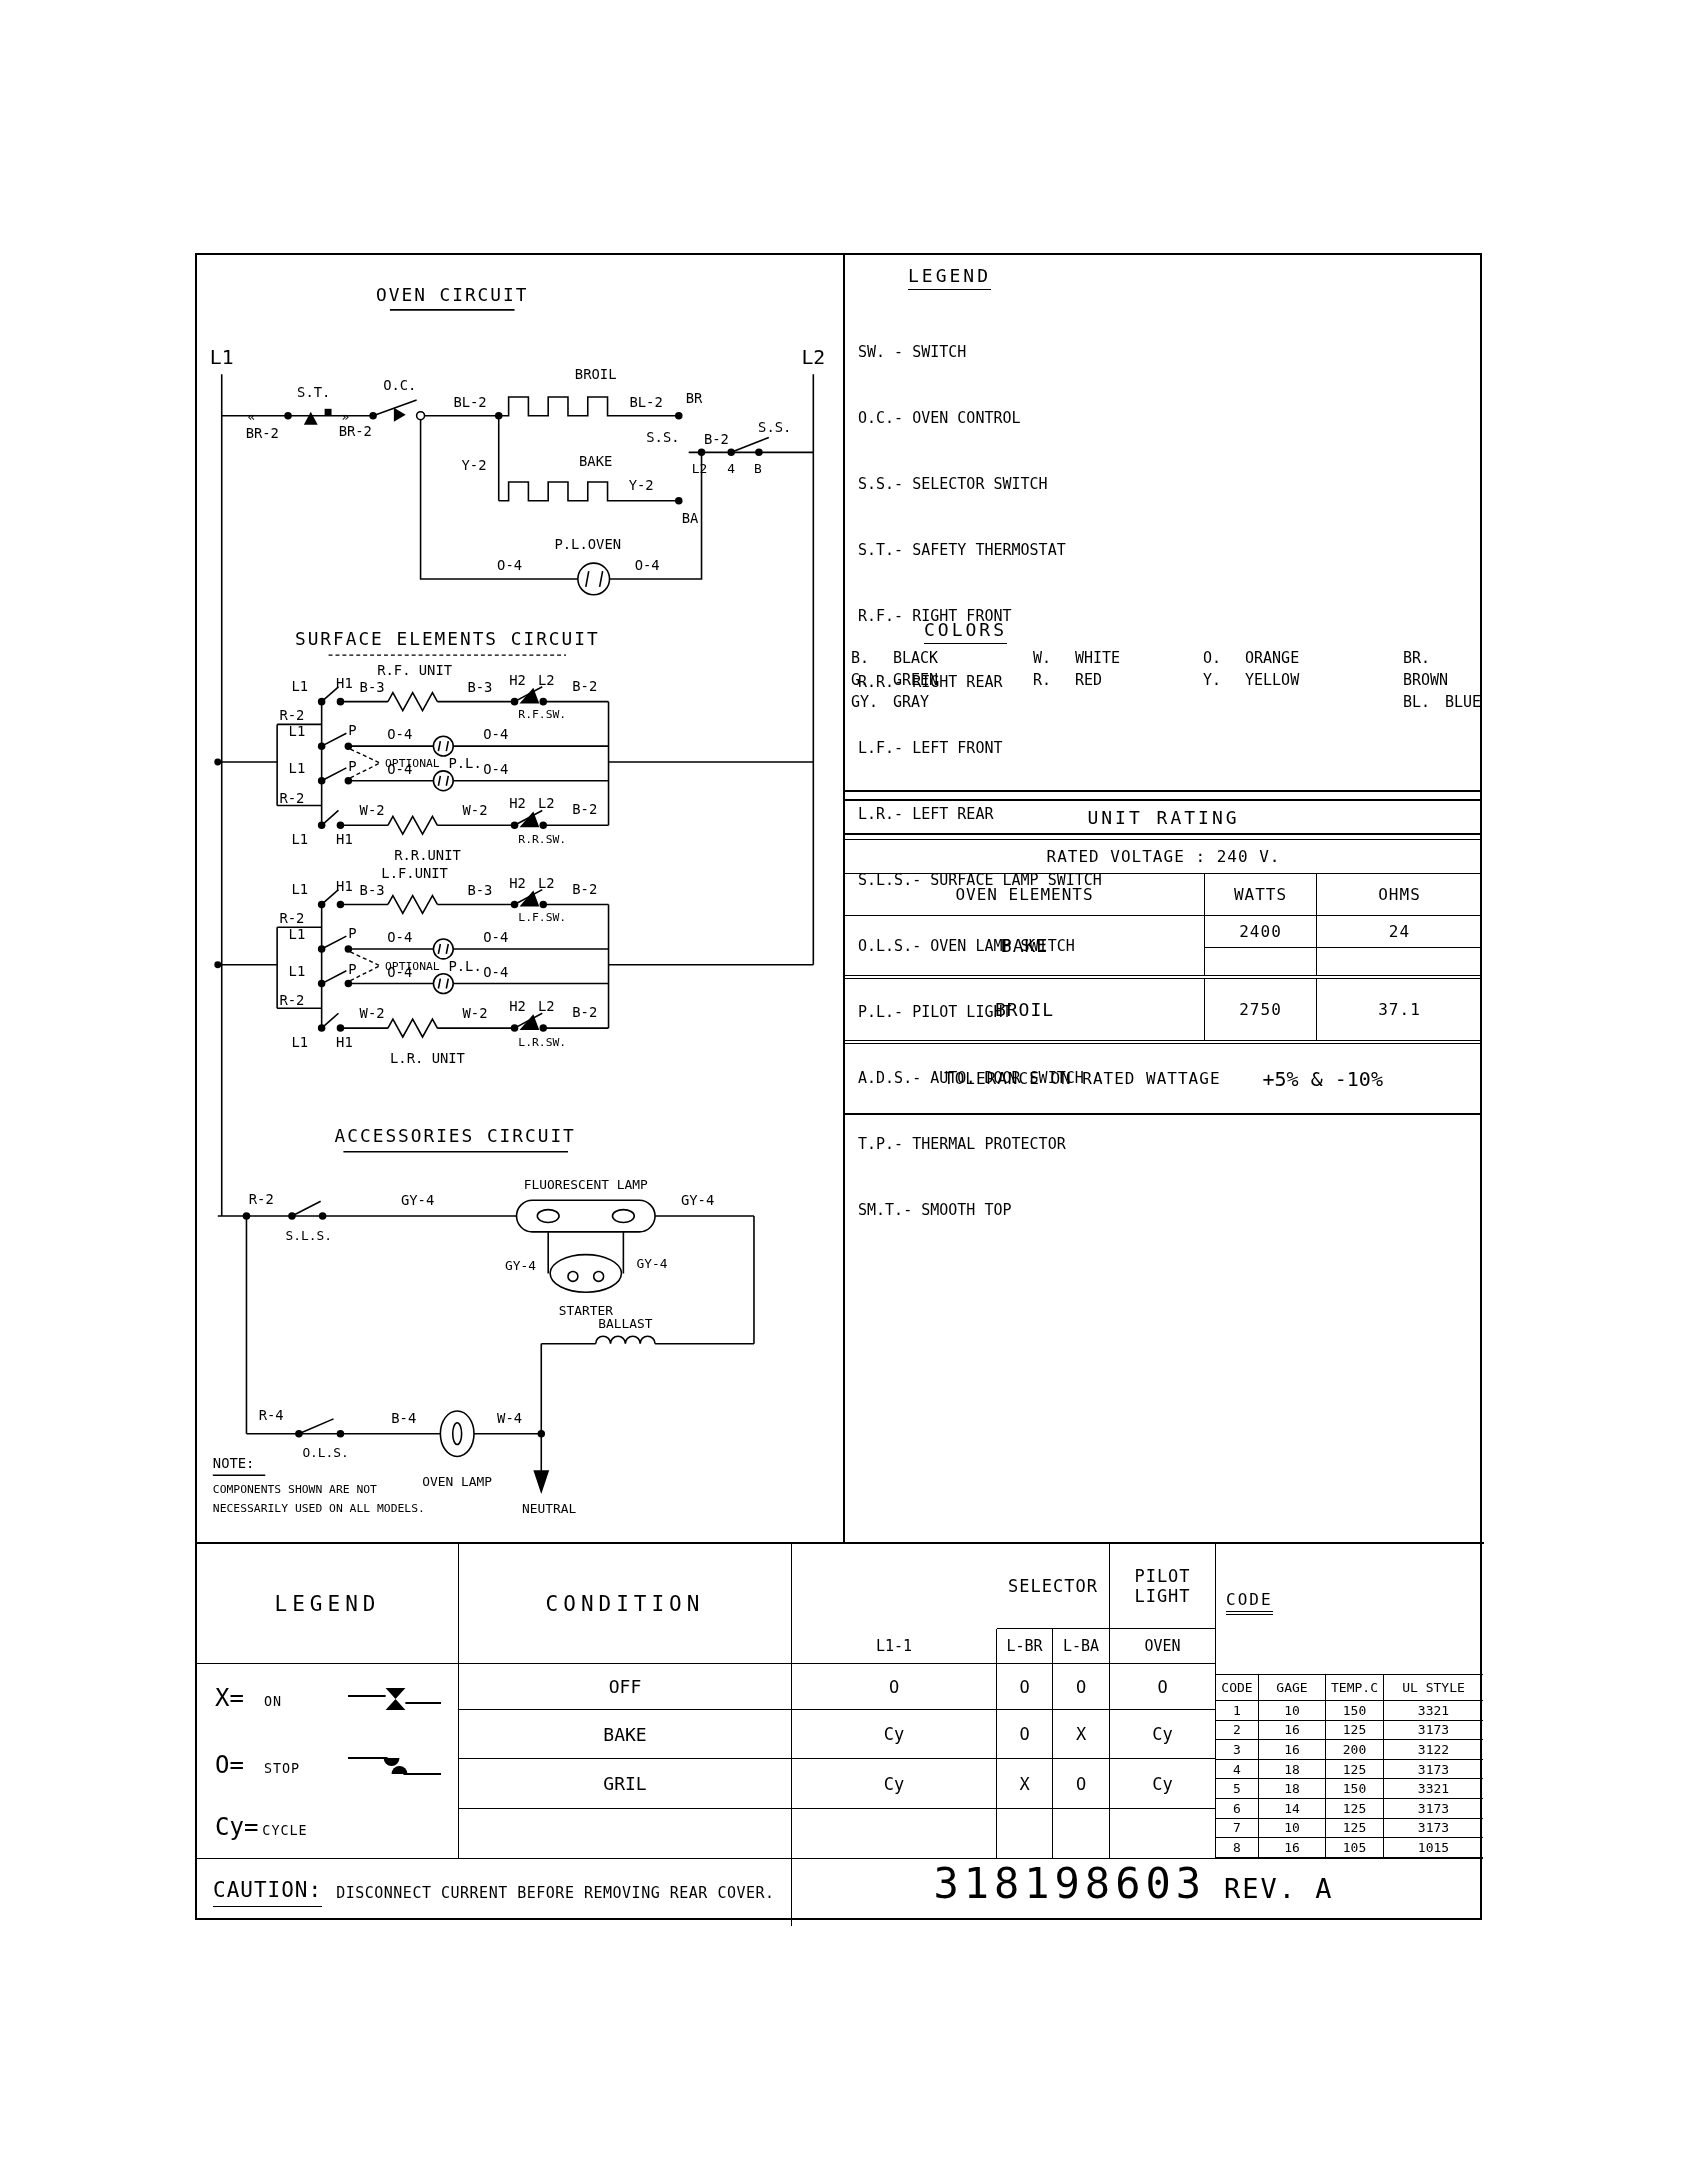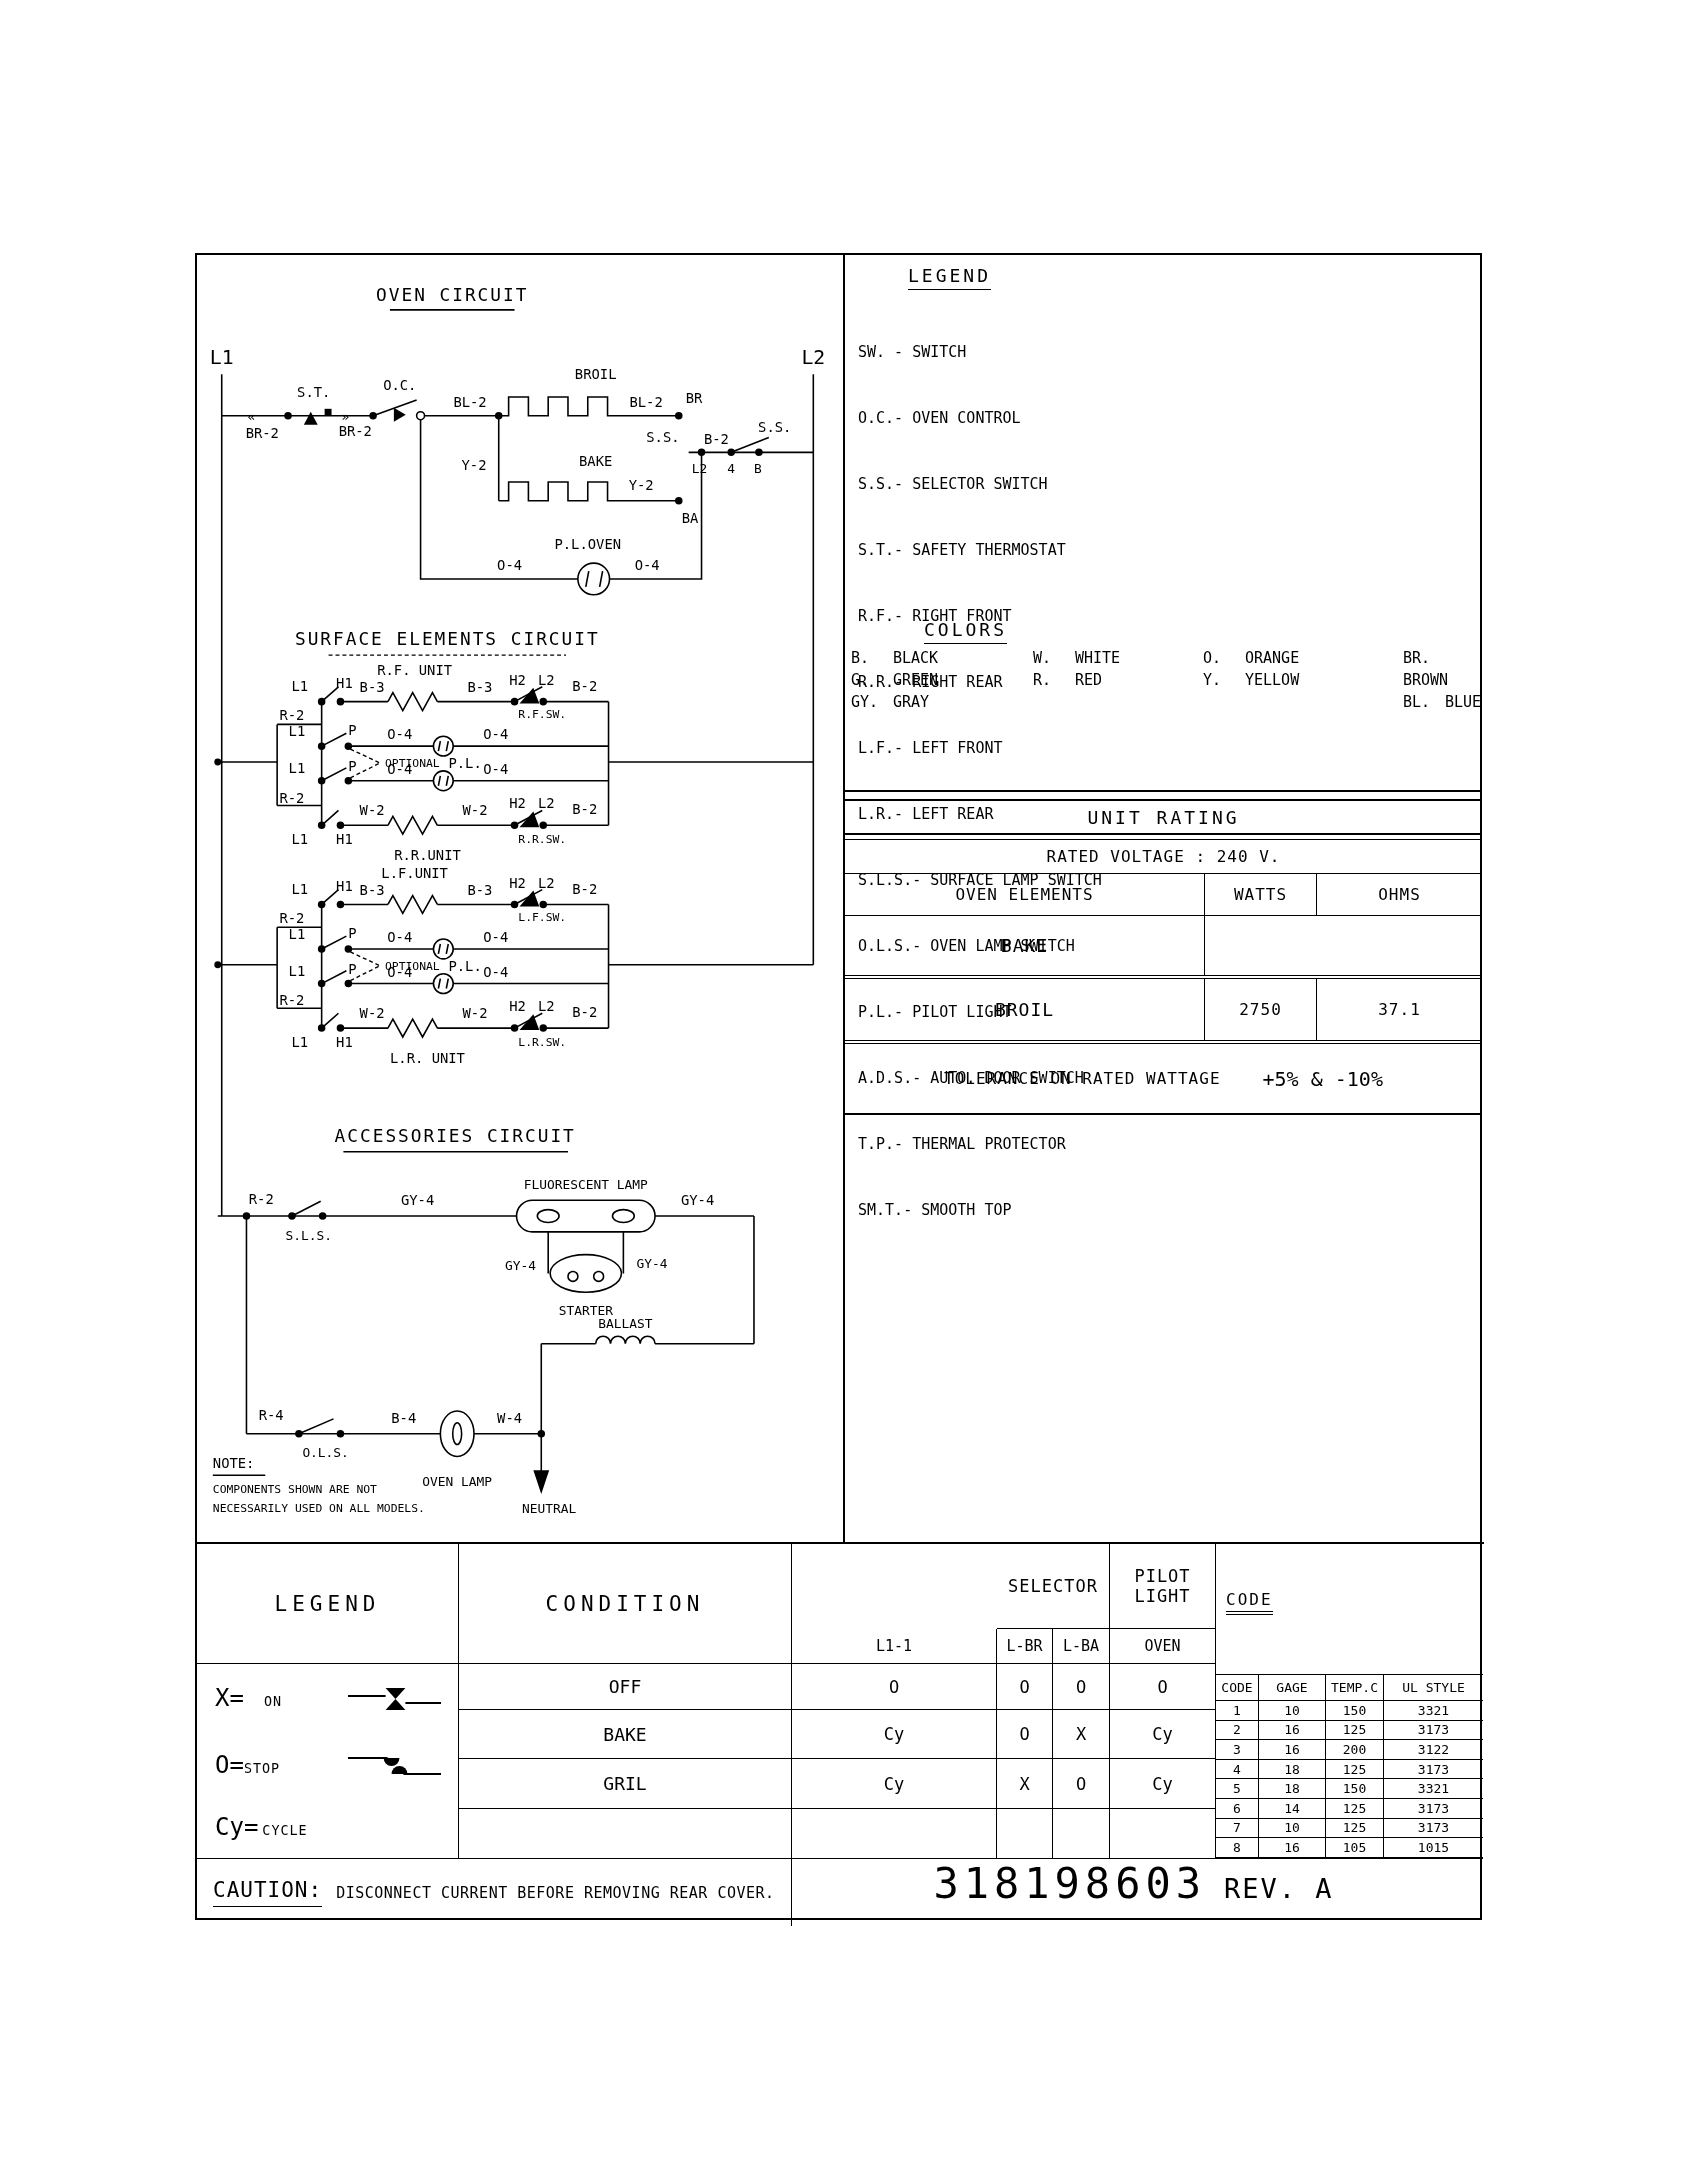--- a/index.html
+++ b/index.html
@@ -353,20 +353,30 @@
     <div class="urrow" style="height:34px">
       <div class="urcell" style="width:100%">RATED VOLTAGE : 240 V.</div>
     </div>
     <div class="urrow" style="height:42px">
       <div class="urcell br" style="width:360px">OVEN ELEMENTS</div>
       <div class="urcell br" style="width:112px">WATTS</div>
       <div class="urcell" style="flex:1">OHMS</div>
     </div>
     <div class="urrow" style="height:63px;border-bottom:4px double #000">
       <div class="urcell br" style="width:360px;font-size:18px">BAKE</div>
+      <div style="flex:1;display:flex;flex-direction:column">
+        <div style="display:flex;height:32px;border-bottom:1.5px solid #000;box-sizing:border-box">
+          <div class="urcell br" style="width:112px">2400</div>
+          <div class="urcell" style="flex:1">24</div>
+        </div>
+        <div style="display:flex;flex:1">
+          <div class="urcell br" style="width:112px"></div>
+          <div class="urcell" style="flex:1"></div>
+        </div>
+      </div>
     </div>
     <div class="urrow" style="height:65px;border-bottom:4px double #000">
       <div class="urcell br" style="width:360px;font-size:18px">BROIL</div>
       <div class="urcell br" style="width:112px">2750</div>
       <div class="urcell" style="flex:1">37.1</div>
     </div>
     <div id="tol-row">
       <span style="font-size:16px;letter-spacing:1px">TOLERANCE ON RATED WATTAGE</span>
       <span style="font-size:20px">+5% &amp; -10%</span>
     </div>
@@ -435,21 +445,21 @@
       </div>
       <svg class="abs" style="left:149px;top:22px" width="99" height="28" viewBox="0 0 100 28">
         <line x1="2" y1="10" x2="40" y2="10" stroke="#000" stroke-width="2"></line>
         <polygon points="40,2 60,2 50,13" fill="#000"></polygon>
         <polygon points="40,24 60,24 50,13" fill="#000"></polygon>
         <line x1="60" y1="17" x2="96" y2="17" stroke="#000" stroke-width="2"></line>
       </svg>
       <div class="lg-row" style="top:87px">
         <span class="lg-sym">O</span>
             <span class="lg-sym">=</span>
-        <span class="lg-small" style="margin-left:0">STOP</span>
+        <span class="lg-small" style="margin-left:20px">STOP</span>
       </div>
       <svg class="abs" style="left:149px;top:85px" width="99" height="34" viewBox="0 0 100 34">
         <line x1="2" y1="9" x2="42" y2="9" stroke="#000" stroke-width="2"></line>
         <path d="M38,9 a8,8 0 0 0 16,0 Z" fill="#000"></path>
         <path d="M46,25 a8,8 0 0 1 16,0 Z" fill="#000"></path>
         <line x1="58" y1="25" x2="96" y2="25" stroke="#000" stroke-width="2"></line>
       </svg>
       <div class="lg-row" style="top:149px">
         <span class="lg-sym">Cy</span>
             <span class="lg-sym">=</span>

